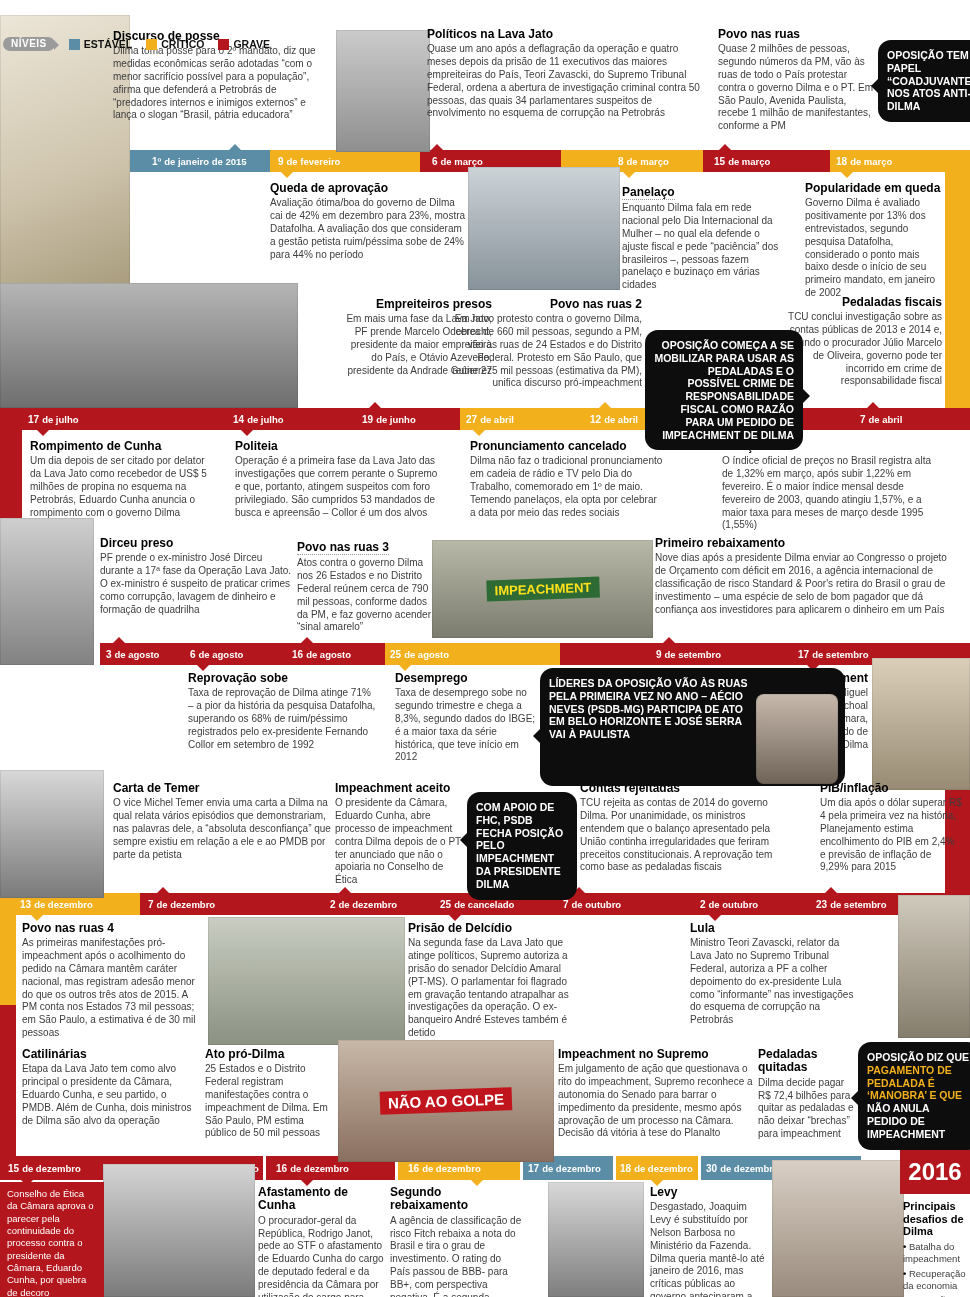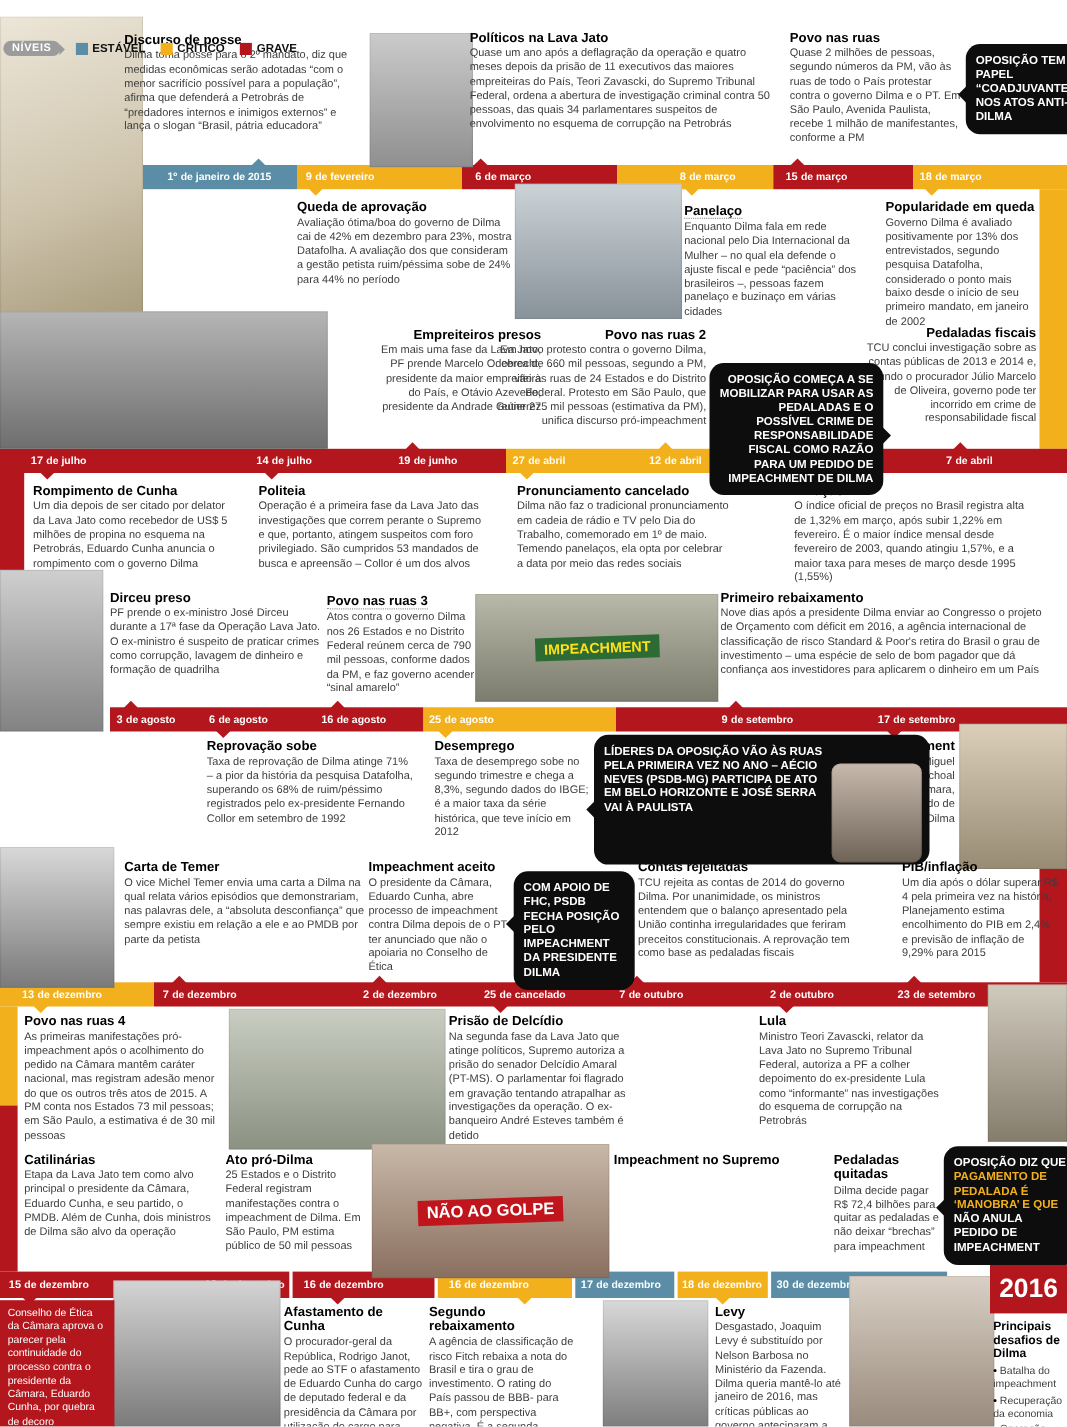--- a/index.html
+++ b/index.html
@@ -428,20 +428,21 @@
   <div class="story" style="left:690px;top:922px;width:172px;">
     <h3>Lula</h3>
     <p>Ministro Teori Zavascki, relator da Lava Jato no Supremo Tribunal Federal, autoriza a PF a colher depoimento do ex-presidente Lula como “informante” nas investigações do esquema de corrupção na Petrobrás</p>
   </div>
   <div class="story" style="left:205px;top:1048px;width:128px;">
     <h3>Ato pró-Dilma</h3>
     <p>25 Estados e o Distrito Federal registram manifestações contra o impeachment de Dilma. Em São Paulo, PM estima público de 50 mil pessoas</p>
   </div>
   <div class="story" style="left:558px;top:1048px;width:195px;">
     <h3>Impeachment no Supremo</h3>
+    <p>Em julgamento de ação que questionava o rito do impeachment, Supremo reconhece a autonomia do Senado para barrar o impedimento da presidente, mesmo após aprovação de um processo na Câmara. Decisão dá vitória à tese do Planalto</p>
   </div>
   <div class="story" style="left:758px;top:1048px;width:98px;">
     <h3>Pedaladas quitadas</h3>
     <p>Dilma decide pagar R$ 72,4 bilhões para quitar as pedaladas e não deixar “brechas” para impeachment</p>
   </div>
   <div class="bubble" style="left:858px;top:1042px;width:104px;">
     <i class="tail" style="left:-15px;top:48px;border-right-color:#0d0d0d;"></i>
     <span>OPOSIÇÃO DIZ QUE </span><span class="hl">PAGAMENTO DE PEDALADA É ‘MANOBRA’ E QUE</span><span> NÃO ANULA PEDIDO DE IMPEACHMENT</span>
   </div>
 

